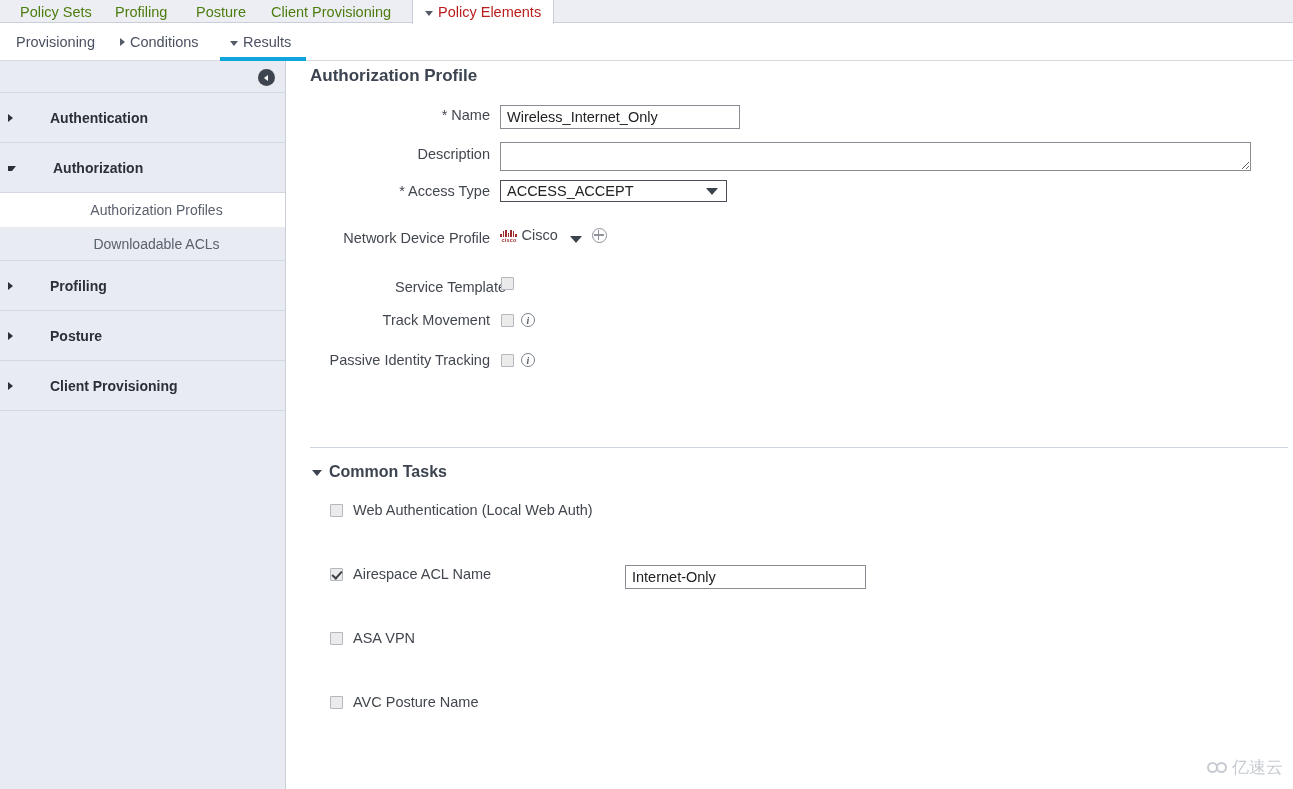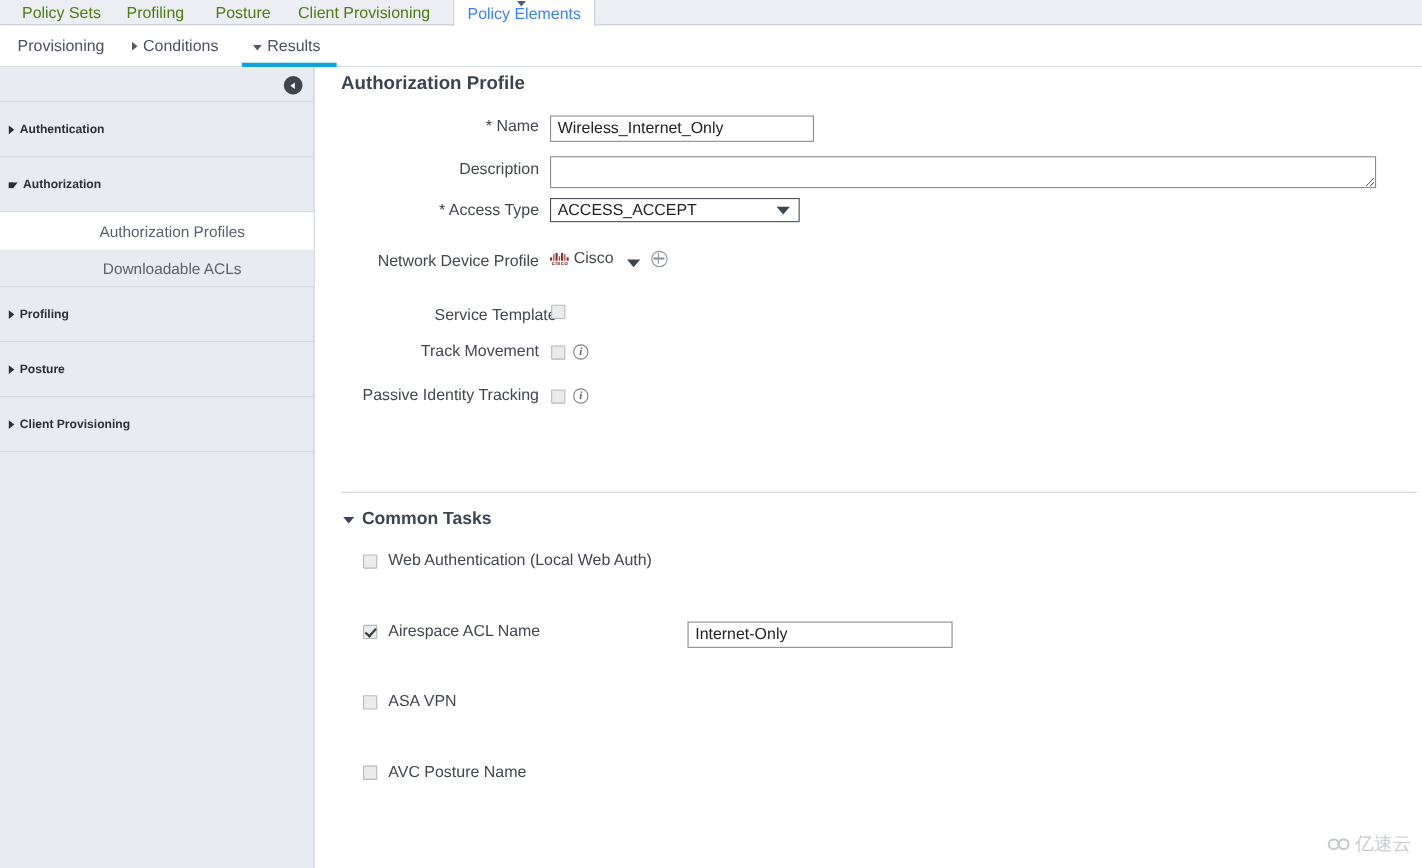--- a/index.html
+++ b/index.html
@@ -23,23 +23,22 @@
     display: flex; align-items: center;
     font-size: 14.5px; color: #4d7c0f;
     padding: 0 12px;
     white-space: nowrap;
     background: transparent;
   }
   .toptab.active {
     background: #ffffff;
     border-left: 1px solid #c9ced8;
     border-right: 1px solid #c9ced8;
-    color: #3b82f6;
+    color: #b91c1c;
     height: 24px;
-    flex-direction: column;
   }
   .caret-down {
     display: inline-block;
     width: 0; height: 0;
     border-left: 4.5px solid transparent;
     border-right: 4.5px solid transparent;
     border-top: 5.5px solid #555b66;
     margin-right: 5px;
     position: relative; top: 1px;
   }
@@ -93,24 +92,25 @@
     width: 0; height: 0;
     border-top: 3.5px solid transparent;
     border-bottom: 3.5px solid transparent;
     border-right: 4.5px solid #ffffff;
     margin-right: 2px;
   }
   .nav-group {
     height: 50px;
     display: flex; align-items: center;
     padding-left: 8px;
-    font-size: 11px; font-weight: bold;
+    font-size: 14px; font-weight: bold;
     color: #2b3038;
     border-bottom: 1px solid #d3d8e0;
     cursor: pointer;
+    gap: 32px;
   }
   .nav-group .caret-right, .nav-group .caret-down {
     border-left-color: #2b3038;
     border-right-color: transparent;
     border-top-color: #2b3038;
   }
   .nav-group .caret-right {
     border-top-color: transparent;
     border-bottom-color: transparent;
     border-left-color: #2b3038;

